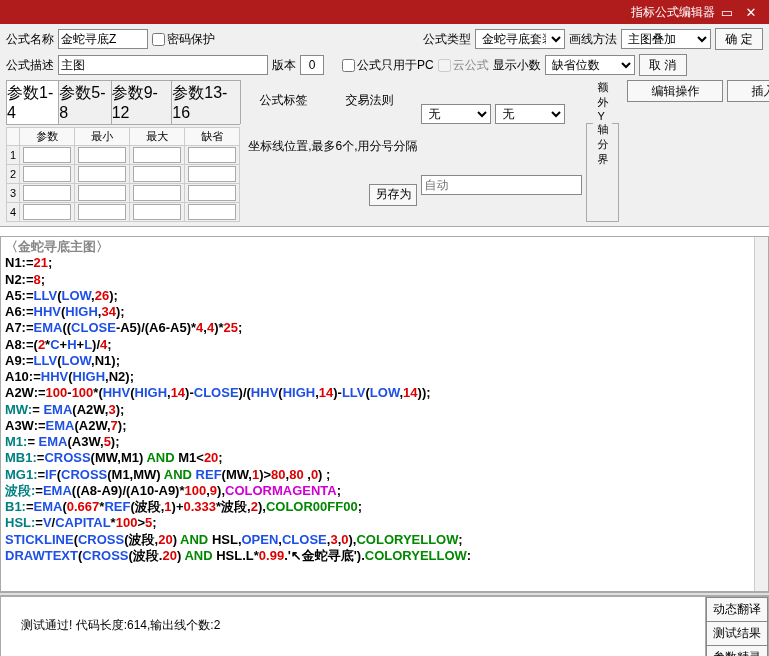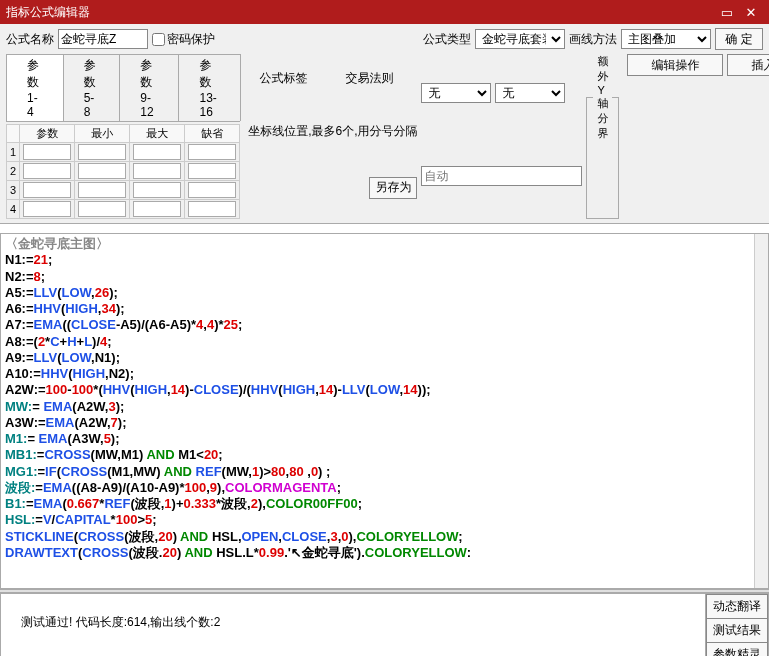--- a/index.html
+++ b/index.html
@@ -1,30 +1,30 @@
 <!DOCTYPE html>
 <html><head>
 <meta charset="utf-8">
 <style>
 * { box-sizing: border-box; margin: 0; padding: 0; font-family: "Microsoft YaHei", SimSun, sans-serif; }
 body { background: #fff; width: 769px; height: 656px; overflow: hidden; }
 .titlebar { background: #b01c1c; color: #fff; height: 24px; display: flex; align-items: center; padding: 0 6px; font-size: 12px; }
-.titlebar-title { flex: 1; }
+.titlebar-title { flex: 1; text-align: right; }
 .titlebar-btn { width: 24px; text-align: center; cursor: pointer; font-size: 13px; }
 .top-panel { background: #f0f0f0; border-bottom: 1px solid #aaa; padding: 4px 6px; font-size: 12px; }
 .row { display: flex; align-items: center; gap: 4px; margin-bottom: 4px; }
 .label { white-space: nowrap; }
 input[type="text"], select { border: 1px solid #888; height: 20px; padding: 0 2px; font-size: 12px; background: #fff; }
 .btn { border: 1px solid #888; background: #f8f8f8; height: 22px; padding: 0 23px; font-size: 12px; cursor: pointer; white-space: nowrap; display: inline-flex; align-items: center; justify-content: center; }
 .checkbox-wrap { display: inline-flex; align-items: center; gap: 2px; }
 .checkbox-wrap input { margin: 0; }
 .middle-row { display: flex; gap: 8px; }
 .params-section { display: flex; flex-direction: column; }
 .tab-row { display: flex; border-bottom: 1px solid #aaa; }
-.tab { border: 1px solid #aaa; border-bottom: none; padding: 2px 20px; font-size: 12px; background: #f0f0f0; cursor: pointer; margin-right: -1px; }
+.tab { border: 1px solid #aaa; border-bottom: none; padding: 2px 0; font-size: 16px; background: #f0f0f0; cursor: pointer; margin-right: -1px; }
 .tab.active { background: #fff; }
 .param-table { border-collapse: collapse; margin-top: 2px; }
 .param-table th, .param-table td { border: 1px solid #ccc; padding: 1px 3px; font-size: 11px; text-align: center; }
 .param-table th { background: #f8f8f8; font-weight: normal; }
 .param-table input { width: 48px; height: 16px; border: 1px solid #aaa; font-size: 11px; }
 .right-controls { flex: 1; display: flex; flex-direction: row; gap: 4px; }
 .right-controls .row { flex-wrap: wrap; }
 .fieldset-yaxis { border: 1px solid #aaa; padding: 4px 6px; font-size: 11px; }
 .fieldset-yaxis legend { padding: 0 4px; }
 .action-btn-row { display: flex; gap: 4px; }
@@ -61,20 +61,38 @@
     <span class="checkbox-wrap">
       <input type="checkbox" style="">
         <span>密码保护</span>
     </span>
     <span style="flex:1"></span>
     <span class="label">公式类型</span>
     <select class="sel"><option>金蛇寻底套装</option></select>
     <span class="label">画线方法</span>
     <select class="sel"><option>主图叠加</option></select>
     <button class="btn" style="width:48px">确 定</button>
+  </div>
+  <div class="row">
+    <span class="label">公式描述</span>
+    <input type="text" style="width: 210px;" value="主图">
+    <span class="label">版本</span>
+    <input type="text" style="width: 24px; text-align: center;" value="0">
+    <span style="width:10px"></span>
+    <span class="checkbox-wrap">
+        <input type="checkbox" style="">
+        <span>公式只用于PC</span>
+      </span>
+    <span class="checkbox-wrap c-gray">
+        <input type="checkbox" disabled="" style="">
+        <span>云公式</span>
+      </span>
+    <span class="label">显示小数</span>
+    <select class="sel"><option>缺省位数</option></select>
+    <button class="btn" style="width:48px">取 消</button>
   </div>
 
   <div class="middle-row">
     <div class="params-section">
       <div class="tab-row">
         <div class="tab active">参数1-4</div>
         <div class="tab">参数5-8</div>
         <div class="tab">参数9-12</div>
         <div class="tab">参数13-16</div>
       </div>

